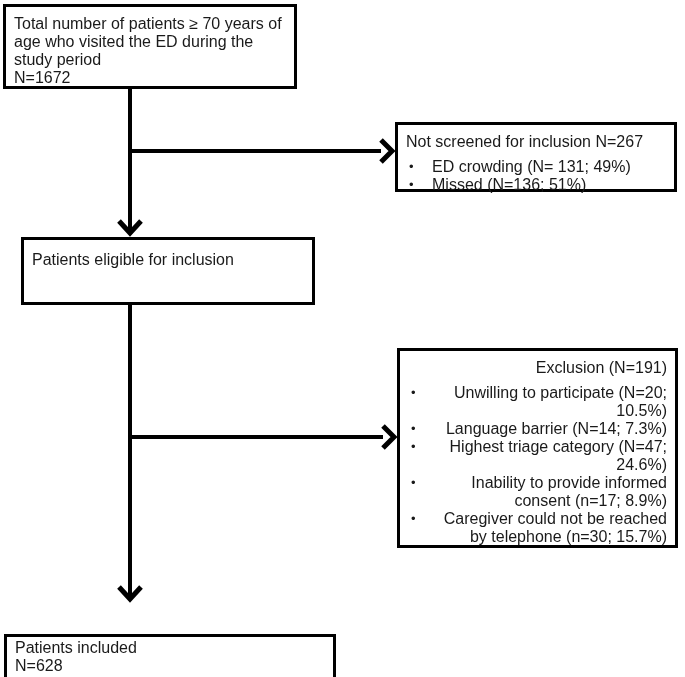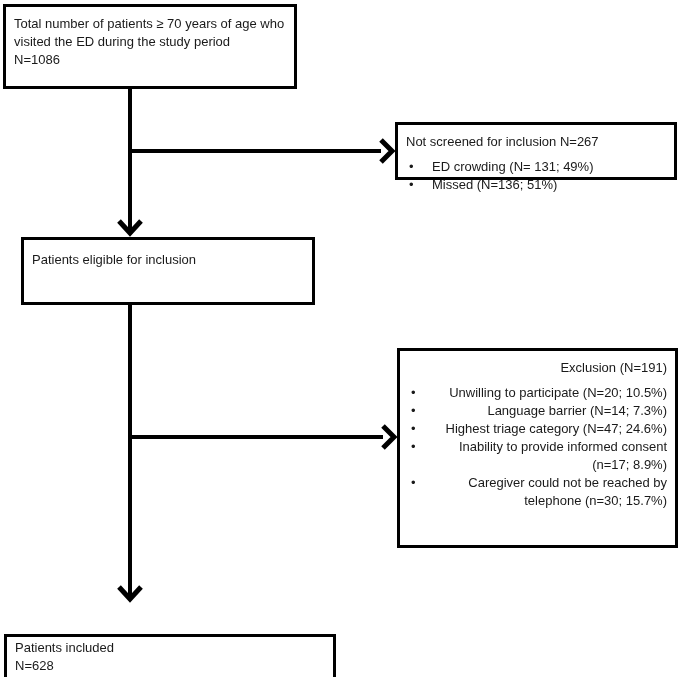--- a/index.html
+++ b/index.html
@@ -31,21 +31,21 @@
     stroke: #000000;
     stroke-width: 5;
     fill: none;
     stroke-linejoin: miter;
   }
   .box {
     position: absolute;
     box-sizing: border-box;
     border: 3px solid #000000;
     background: #ffffff;
-    font-size: 13px;
+    font-size: 16px;
     line-height: 18px;
     padding: 8px 8px 6px 8px;
   }
   .box .line {
     white-space: pre-wrap;
   }
   .box ul {
     margin: 7px 0 0 0;
     padding: 0;
     list-style: none;
@@ -56,21 +56,21 @@
   }
   .box li::before {
     content: "\2022";
     position: absolute;
     left: 3px;
     top: 0;
     font-size: 13px;
     color: #1a1a1a;
   }
   #box-total      { left: 3px;   top: 4px;   width: 294px; height: 85px; }
-  #box-screened   { left: 395px; top: 122px; width: 282px; height: 58px; }
+  #box-screened   { left: 395px; top: 122px; width: 282px; height: 70px; }
   #box-eligible   { left: 21px;   top: 237px; width: 294px; height: 68px; padding-top: 11px; }
   #box-exclusion  { left: 397px; top: 348px; width: 281px; height: 200px; text-align: right; }
   #box-included   { left: 4px;   top: 634px; width: 332px; height: 71px; padding-top: 2px; }
 </style>
 </head>
 <body>
 
 <div class="canvas">
 
   <svg class="arrows" width="685" height="677" viewBox="0 0 685 677">
@@ -87,21 +87,21 @@
       <path class="head" d="M119,587 L130,599 L141,587"></path>
     </g>
     <g>
       <line class="shaft" x1="130" y1="437" x2="383" y2="437"></line>
       <path class="head" d="M383,426 L394,437 L383,448"></path>
     </g>
   </svg>
 
   <div class="box" id="box-total">
     <div class="line">Total number of patients ≥ 70 years of age who visited the ED during the study period</div>
-    <div class="line">N=1086</div>
+    <div class="line">N=1672</div>
   </div>
 
   <div class="box" id="box-screened">
     <div class="line">Not screened for inclusion N=267</div>
     <ul>
       <li>ED crowding (N= 131; 49%)</li>
       <li>Missed (N=136; 51%)</li>
     </ul>
   </div>
 

